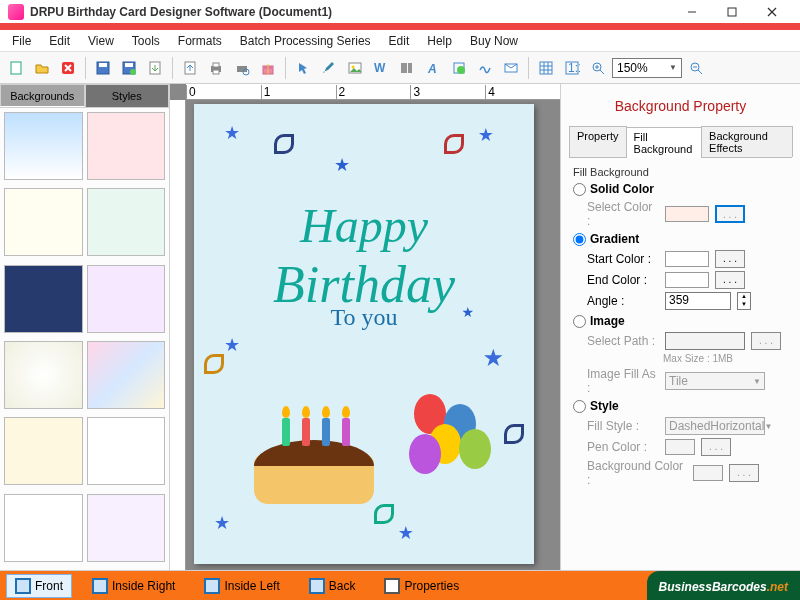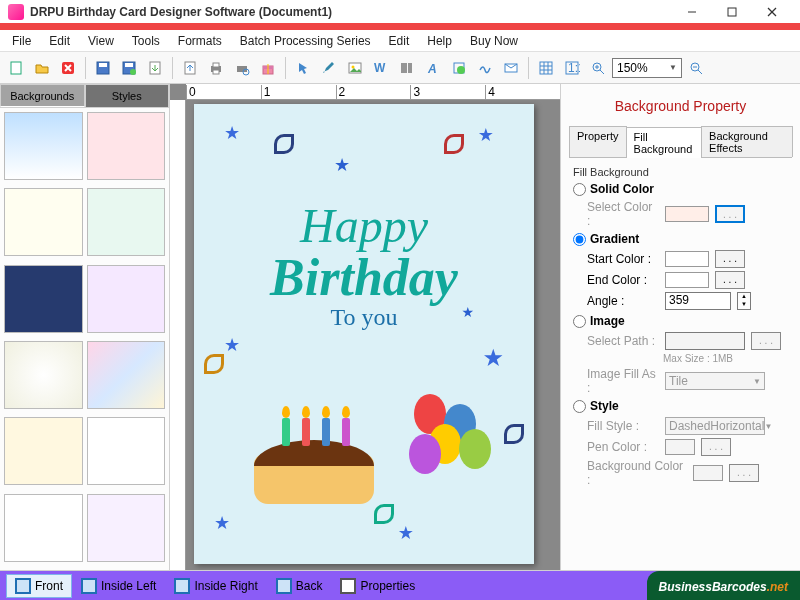--- a/index.html
+++ b/index.html
@@ -40,21 +40,21 @@
 .lp-thumb.t10 { background: #fff; }
 .lp-thumb.t11 { background: #fff; }
 .lp-thumb.t12 { background: #f8f0ff; }
 
 .canvas-area { flex: 1; background: #888; position: relative; overflow: hidden; }
 .ruler-h { position: absolute; top: 0; left: 16px; right: 0; height: 16px; background: #fff; border-bottom: 1px solid #999; font-size: 9px; display: flex; align-items: flex-end; }
 .ruler-h span { flex: 1; border-left: 1px solid #999; padding-left: 2px; }
 .ruler-v { position: absolute; top: 16px; left: 0; bottom: 0; width: 16px; background: #fff; border-right: 1px solid #999; }
 .card { position: absolute; top: 20px; left: 24px; width: 340px; height: 460px; background: #dcf1f7; box-shadow: 2px 2px 6px rgba(0,0,0,0.4); overflow: hidden; }
 .card .hb { position: absolute; top: 98px; left: 0; right: 0; text-align: center; font-family: "Brush Script MT", cursive; font-size: 48px; color: #11a89a; font-style: italic; line-height: 1; }
-.card .hb2 { top: 148px; font-size: 52px; font-weight: bold; }
+.card .hb2 { top: 155px; font-size: 52px; }
 .card .ty { position: absolute; top: 200px; left: 0; right: 0; text-align: center; font-family: "Brush Script MT", cursive; font-size: 24px; color: #1b6fa8; }
 .star { position: absolute; color: #3a6bdd; font-size: 18px; }
 .conf { position: absolute; width: 20px; height: 20px; border: 3px solid; border-radius: 50% 0; }
 .cake { position: absolute; bottom: 60px; left: 60px; width: 120px; height: 90px; }
 .cake .base { position: absolute; bottom: 0; width: 100%; height: 50px; background: #f5c56a; border-radius: 10px 10px 14px 14px; }
 .cake .frost { position: absolute; bottom: 38px; width: 100%; height: 26px; background: #6b3410; border-radius: 50% 50% 0 0 / 100% 100% 0 0; }
 .cake .candle { position: absolute; bottom: 58px; width: 8px; height: 28px; border-radius: 2px; }
 .cake .flame { position: absolute; bottom: 86px; width: 8px; height: 12px; background: #ffb400; border-radius: 50% 50% 50% 50% / 60% 60% 40% 40%; }
 .balloons { position: absolute; bottom: 50px; right: 30px; width: 100px; height: 120px; }
 .balloon { position: absolute; width: 32px; height: 40px; border-radius: 50%; }
@@ -72,21 +72,21 @@
 .rp-row .swatch { width: 44px; height: 16px; border: 1px solid #999; background: #fff; }
 .rp-row .btn { width: 30px; height: 18px; border: 1px solid #888; background: #f4f4f4; text-align: center; font-size: 10px; line-height: 16px; }
 .rp-row .btn.blue { border: 2px solid #0078d7; }
 .rp-row .inp { width: 66px; height: 18px; border: 1px solid #7a7a7a; background: #fff; padding: 0 3px; font-size: 11px; }
 .rp-row .sel { width: 100px; height: 18px; border: 1px solid #aaa; background: #f4f4f4; font-size: 11px; padding: 0 3px; display: flex; align-items: center; justify-content: space-between; color: #999; }
 .rp-row .sel .ar { font-size: 8px; }
 .radio-row { display: flex; align-items: center; margin: 4px 0; font-size: 11px; }
 .radio-row input { margin-right: 4px; }
 .note { font-size: 10px; color: #999; margin-left: 90px; }
 
-.bottombar { height: 30px; border-top: 1px solid #d0d0d0; background: #8b5cf6; display: flex; align-items: center; padding: 0 6px; gap: 0; }
+.bottombar { height: 30px; border-top: 1px solid #d0d0d0; background: #f97316; display: flex; align-items: center; padding: 0 6px; gap: 11px; }
 .bottombar .bb { display: flex; align-items: center; gap: 4px; padding: 3px 8px; border: 1px solid transparent; }
 .bottombar .bb.active { border: 1px solid #7eb4ea; background: #e5f1fb; }
 .bb-icon { width: 16px; height: 16px; border: 2px solid #1f6fb3; background: #cde3f7; }
 .bb-icon.prop { background: #fff; border: 2px solid #555; }
 .footer-logo { position: absolute; bottom: 0; right: 0; background: #0a5a2f; color: #fff; padding: 4px 12px; font-size: 18px; font-style: italic; font-weight: bold; border-radius: 12px 0 0 0; }
 .footer-logo .net { color: #e88b1a; }
 
 svg { display: block; }
 </style>
 </head>
@@ -442,25 +442,25 @@
   </div>
 </div>
 
 <div class="bottombar">
   <div class="bb active">
       <div class="bb-icon"></div>
       <span>Front</span>
     </div>
   <div class="bb">
       <div class="bb-icon"></div>
-      <span>Inside Left</span>
+      <span>Inside Right</span>
     </div>
   <div class="bb">
       <div class="bb-icon"></div>
-      <span>Inside Right</span>
+      <span>Inside Left</span>
     </div>
   <div class="bb">
       <div class="bb-icon"></div>
       <span>Back</span>
     </div>
   <div class="bb">
       <div class="bb-icon prop"></div>
       <span>Properties</span>
     </div>
 </div>

